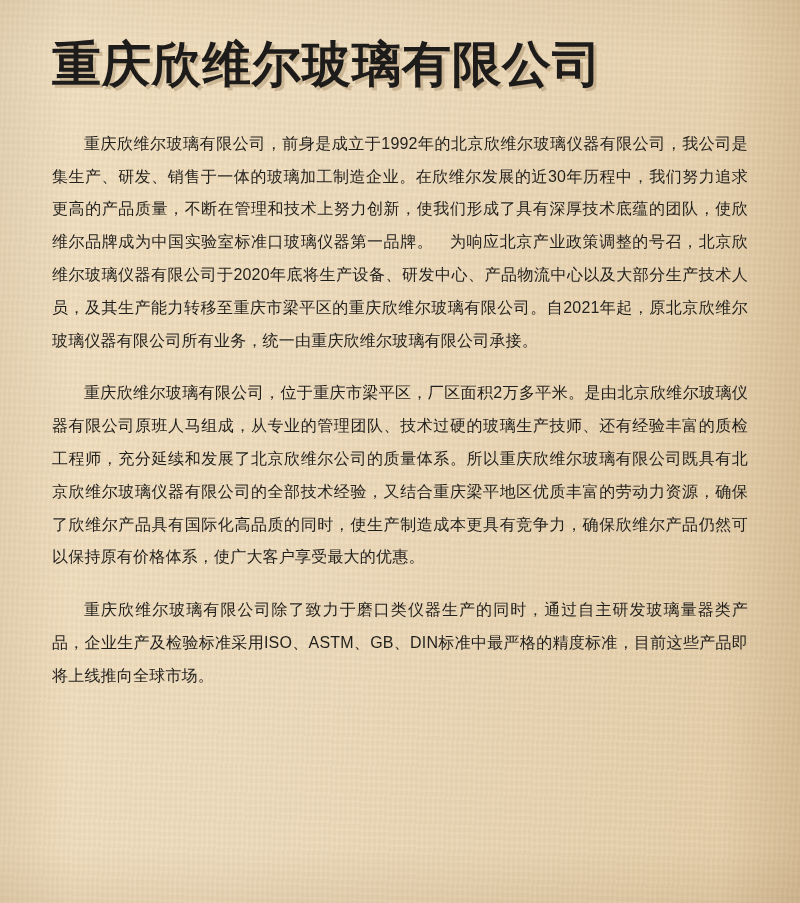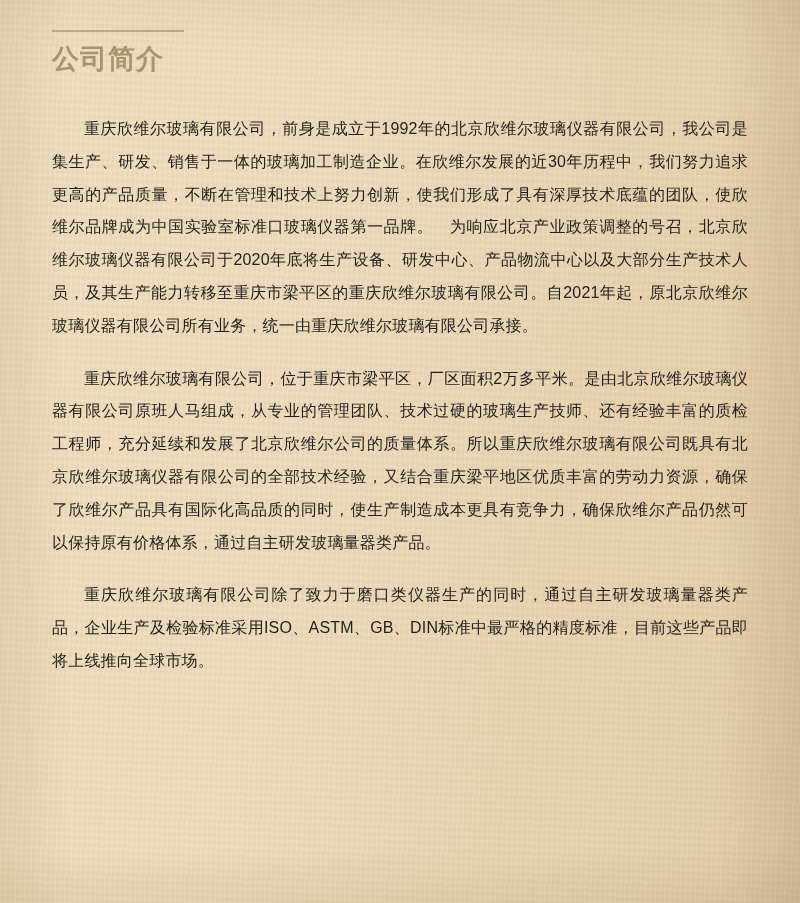--- a/index.html
+++ b/index.html
@@ -89,25 +89,22 @@
   }
 </style>
 </head>
 <body>
 
 <div class="page">
   <div class="texture"></div>
   <div class="edge-shade"></div>
 
   <div class="content">
+    <h1 class="title">重庆欣维尔玻璃有限公司</h1>
 
-    <div class="subtitle-wrap">
-      <div class="subtitle-rule"></div>
-      <h2 class="subtitle">公司简介</h2>
-    </div>
 
     <div class="body">
       <p class="para">重庆欣维尔玻璃有限公司，前身是成立于1992年的北京欣维尔玻璃仪器有限公司，我公司是集生产、研发、销售于一体的玻璃加工制造企业。在欣维尔发展的近30年历程中，我们努力追求更高的产品质量，不断在管理和技术上努力创新，使我们形成了具有深厚技术底蕴的团队，使欣维尔品牌成为中国实验室标准口玻璃仪器第一品牌。　为响应北京产业政策调整的号召，北京欣维尔玻璃仪器有限公司于2020年底将生产设备、研发中心、产品物流中心以及大部分生产技术人员，及其生产能力转移至重庆市梁平区的重庆欣维尔玻璃有限公司。自2021年起，原北京欣维尔玻璃仪器有限公司所有业务，统一由重庆欣维尔玻璃有限公司承接。</p>
-      <p class="para">重庆欣维尔玻璃有限公司，位于重庆市梁平区，厂区面积2万多平米。是由北京欣维尔玻璃仪器有限公司原班人马组成，从专业的管理团队、技术过硬的玻璃生产技师、还有经验丰富的质检工程师，充分延续和发展了北京欣维尔公司的质量体系。所以重庆欣维尔玻璃有限公司既具有北京欣维尔玻璃仪器有限公司的全部技术经验，又结合重庆梁平地区优质丰富的劳动力资源，确保了欣维尔产品具有国际化高品质的同时，使生产制造成本更具有竞争力，确保欣维尔产品仍然可以保持原有价格体系，通过自主研发玻璃量器类产品。</p>
+      <p class="para">重庆欣维尔玻璃有限公司，位于重庆市梁平区，厂区面积2万多平米。是由北京欣维尔玻璃仪器有限公司原班人马组成，从专业的管理团队、技术过硬的玻璃生产技师、还有经验丰富的质检工程师，充分延续和发展了北京欣维尔公司的质量体系。所以重庆欣维尔玻璃有限公司既具有北京欣维尔玻璃仪器有限公司的全部技术经验，又结合重庆梁平地区优质丰富的劳动力资源，确保了欣维尔产品具有国际化高品质的同时，使生产制造成本更具有竞争力，确保欣维尔产品仍然可以保持原有价格体系，使广大客户享受最大的优惠。</p>
       <p class="para">重庆欣维尔玻璃有限公司除了致力于磨口类仪器生产的同时，通过自主研发玻璃量器类产品，企业生产及检验标准采用ISO、ASTM、GB、DIN标准中最严格的精度标准，目前这些产品即将上线推向全球市场。</p>
     </div>
   </div>
 </div>
 
 </body></html>

